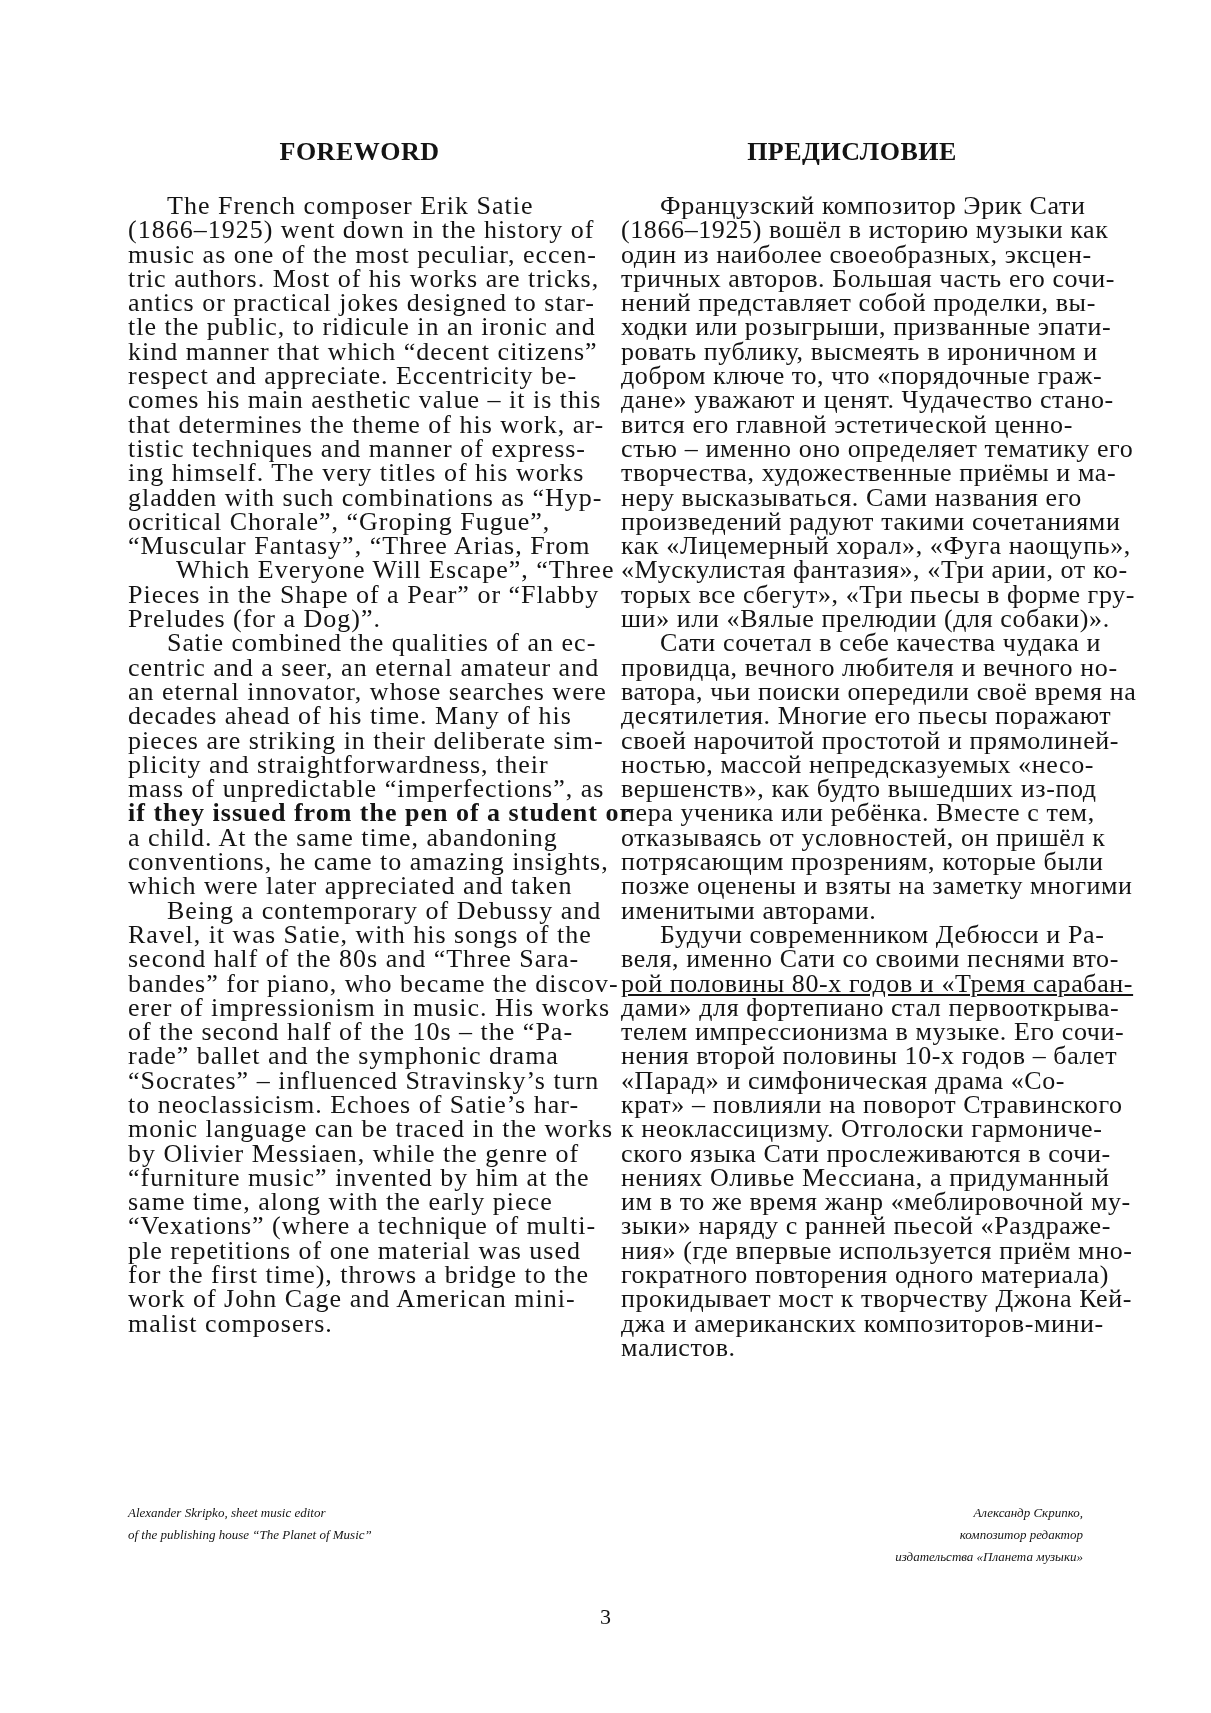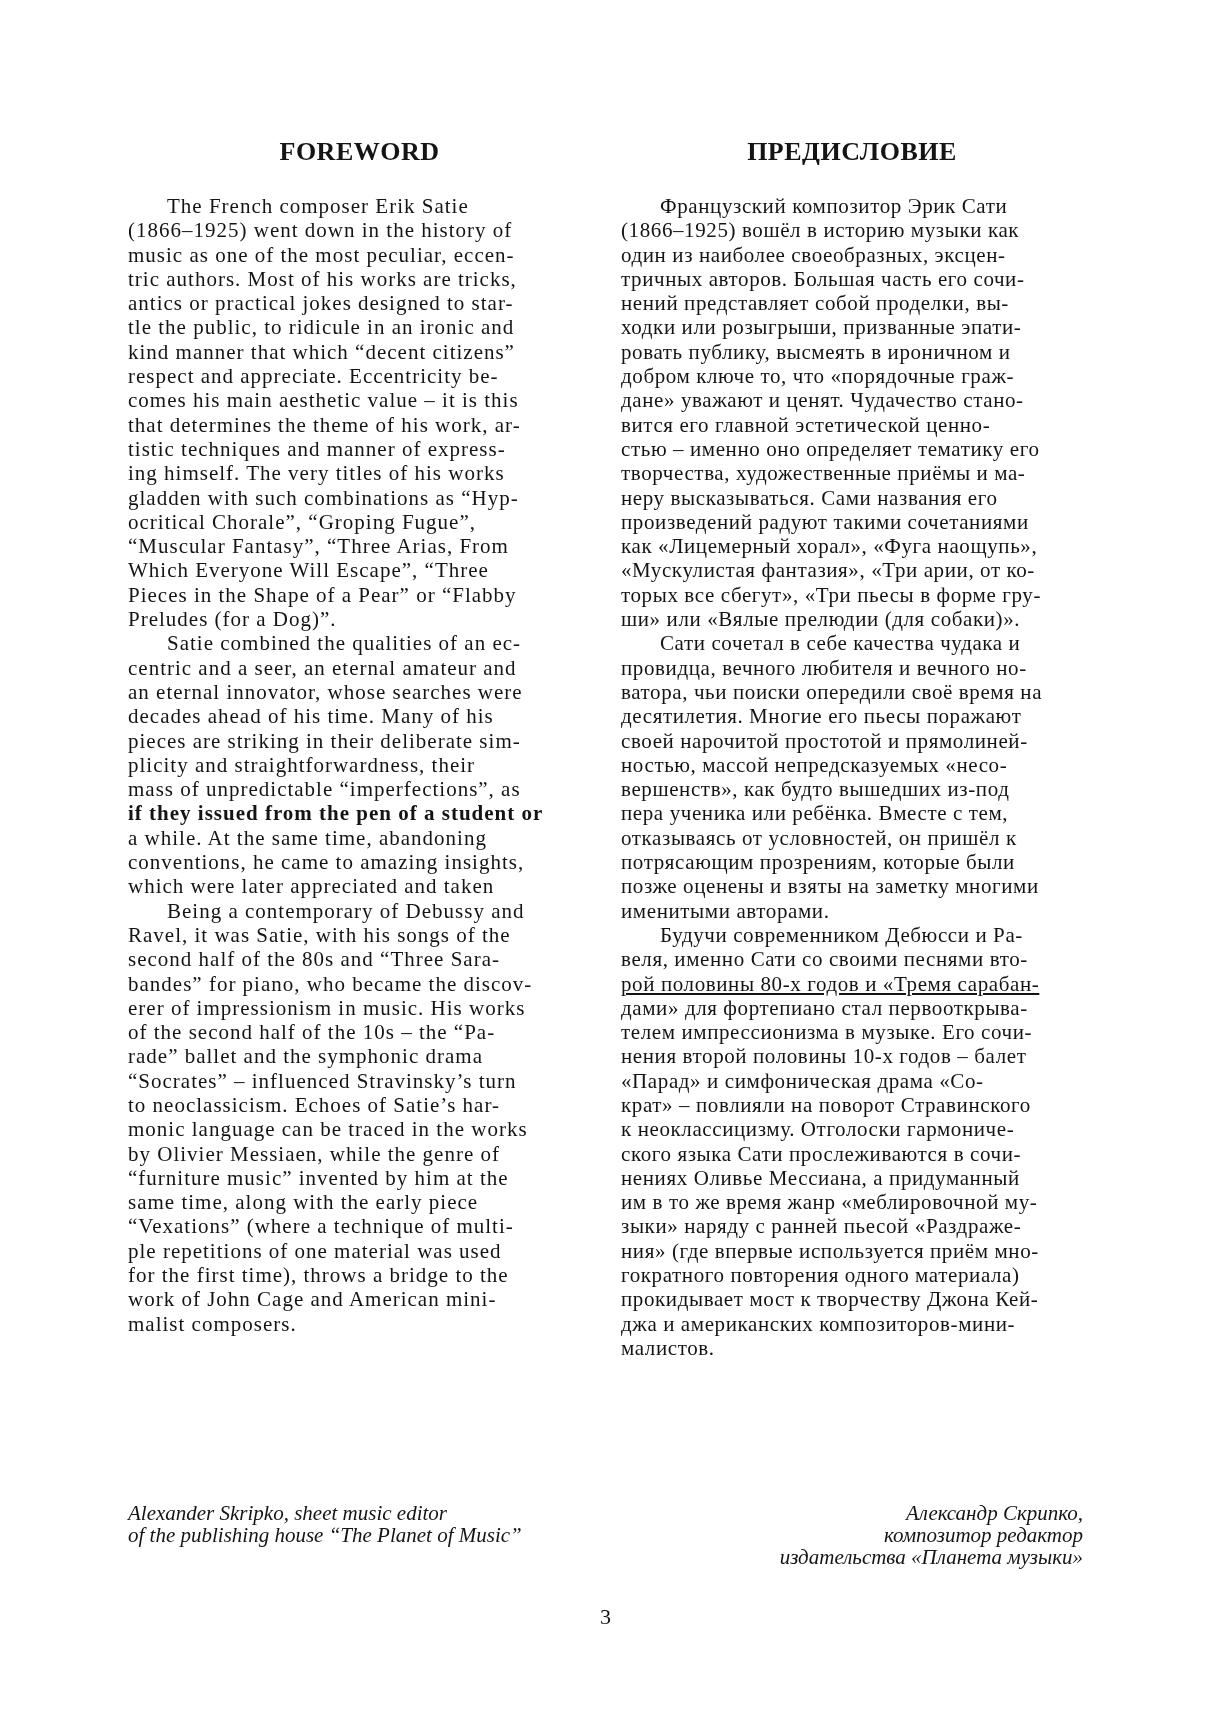--- a/index.html
+++ b/index.html
@@ -31,21 +31,21 @@
       font-weight: bold;
       font-size: 26px;
       line-height: 32px;
       letter-spacing: 0.5px;
     }
     .body-text {
       position: absolute;
       top: 194px;
       left: 0;
       width: 100%;
-      font-size: 21px;
+      font-size: 26px;
     }
     .line {
       display: block;
       height: 24.3px;
       line-height: 24.3px;
       white-space: nowrap;
       text-align: justify;
       text-align-last: justify;
       letter-spacing: 0.6px;
     }
@@ -55,21 +55,21 @@
     }
     .line.indent {
       padding-left: 39px;
     }
     .signature {
       position: absolute;
       top: 1502px;
       left: 0;
       width: 100%;
       font-style: italic;
-      font-size: 21px;
+      font-size: 13px;
       line-height: 22px;
     }
     .col-en .signature { text-align: left; }
     .col-ru .signature { text-align: right; }
     .sig-line { display: block; white-space: nowrap; }
 
     .page-number {
       position: absolute;
       top: 1604px;
       left: 0;
@@ -93,32 +93,32 @@
       <span class="line"><span style="white-space: nowrap; letter-spacing: 1px; word-spacing: 0px; display: inline-block;">tle the public, to ridicule in an ironic and</span></span>
       <span class="line"><span style="white-space: nowrap; letter-spacing: 1px; word-spacing: 0px; display: inline-block;">kind manner that which “decent citizens”</span></span>
       <span class="line"><span style="white-space: nowrap; letter-spacing: 1px; word-spacing: 0px; display: inline-block;">respect and appreciate. Eccentricity be-</span></span>
       <span class="line"><span style="white-space: nowrap; letter-spacing: 1px; word-spacing: 0px; display: inline-block;">comes his main aesthetic value – it is this</span></span>
       <span class="line"><span style="white-space: nowrap; letter-spacing: 1px; word-spacing: 0px; display: inline-block;">that determines the theme of his work, ar-</span></span>
       <span class="line"><span style="white-space: nowrap; letter-spacing: 1px; word-spacing: 0px; display: inline-block;">tistic techniques and manner of express-</span></span>
       <span class="line"><span style="white-space: nowrap; letter-spacing: 1px; word-spacing: 0px; display: inline-block;">ing himself. The very titles of his works</span></span>
       <span class="line"><span style="white-space: nowrap; letter-spacing: 1px; word-spacing: 0px; display: inline-block;">gladden with such combinations as “Hyp-</span></span>
       <span class="line"><span style="white-space: nowrap; letter-spacing: 1px; word-spacing: 0px; display: inline-block;">ocritical Chorale”, “Groping Fugue”,</span></span>
       <span class="line"><span style="white-space: nowrap; letter-spacing: 1px; word-spacing: 0px; display: inline-block;">“Muscular Fantasy”, “Three Arias, From</span></span>
-      <span class="line"><span style="white-space: nowrap; letter-spacing: 1px; word-spacing: 0px; display: inline-block;">Which Everyone Will Escape”, “Three</span></span>
+      <span class="line"><span style="white-space: nowrap; letter-spacing: 1px; word-spacing: 0px; display: inline-block; margin-left: 48px;">Which Everyone Will Escape”, “Three</span></span>
       <span class="line"><span style="white-space: nowrap; letter-spacing: 1px; word-spacing: 0px; display: inline-block;">Pieces in the Shape of a Pear” or “Flabby</span></span>
       <span class="line last">Preludes (for a Dog)”.</span>
       <span class="line indent"><span style="white-space: nowrap; letter-spacing: 1px; word-spacing: 0px; display: inline-block;">Satie combined the qualities of an ec-</span></span>
       <span class="line"><span style="white-space: nowrap; letter-spacing: 1px; word-spacing: 0px; display: inline-block;">centric and a seer, an eternal amateur and</span></span>
       <span class="line"><span style="white-space: nowrap; letter-spacing: 1px; word-spacing: 0px; display: inline-block;">an eternal innovator, whose searches were</span></span>
       <span class="line"><span style="white-space: nowrap; letter-spacing: 1px; word-spacing: 0px; display: inline-block;">decades ahead of his time. Many of his</span></span>
       <span class="line"><span style="white-space: nowrap; letter-spacing: 1px; word-spacing: 0px; display: inline-block;">pieces are striking in their deliberate sim-</span></span>
       <span class="line"><span style="white-space: nowrap; letter-spacing: 1px; word-spacing: 0px; display: inline-block;">plicity and straightforwardness, their</span></span>
       <span class="line"><span style="white-space: nowrap; letter-spacing: 1px; word-spacing: 0px; display: inline-block;">mass of unpredictable “imperfections”, as</span></span>
       <span class="line"><span style="white-space: nowrap; letter-spacing: 1px; word-spacing: 0px; display: inline-block; font-weight: bold;">if they issued from the pen of a student or</span></span>
-      <span class="line"><span style="white-space: nowrap; letter-spacing: 1px; word-spacing: 0px; display: inline-block;">a while. At the same time, abandoning</span></span>
+      <span class="line"><span style="white-space: nowrap; letter-spacing: 1px; word-spacing: 0px; display: inline-block;">a child. At the same time, abandoning</span></span>
       <span class="line"><span style="white-space: nowrap; letter-spacing: 1px; word-spacing: 0px; display: inline-block;">conventions, he came to amazing insights,</span></span>
       <span class="line"><span style="white-space: nowrap; letter-spacing: 1px; word-spacing: 0px; display: inline-block;">which were later appreciated and taken</span></span>
       <span class="line indent"><span style="white-space: nowrap; letter-spacing: 1px; word-spacing: 0px; display: inline-block;">Being a contemporary of Debussy and</span></span>
       <span class="line"><span style="white-space: nowrap; letter-spacing: 1px; word-spacing: 0px; display: inline-block;">Ravel, it was Satie, with his songs of the</span></span>
       <span class="line"><span style="white-space: nowrap; letter-spacing: 1px; word-spacing: 0px; display: inline-block;">second half of the 80s and “Three Sara-</span></span>
       <span class="line"><span style="white-space: nowrap; letter-spacing: 1px; word-spacing: 0px; display: inline-block;">bandes” for piano, who became the discov-</span></span>
       <span class="line"><span style="white-space: nowrap; letter-spacing: 1px; word-spacing: 0px; display: inline-block;">erer of impressionism in music. His works</span></span>
       <span class="line"><span style="white-space: nowrap; letter-spacing: 1px; word-spacing: 0px; display: inline-block;">of the second half of the 10s – the “Pa-</span></span>
       <span class="line"><span style="white-space: nowrap; letter-spacing: 1px; word-spacing: 0px; display: inline-block;">rade” ballet and the symphonic drama</span></span>
       <span class="line"><span style="white-space: nowrap; letter-spacing: 1px; word-spacing: 0px; display: inline-block;">“Socrates” – influenced Stravinsky’s turn</span></span>

